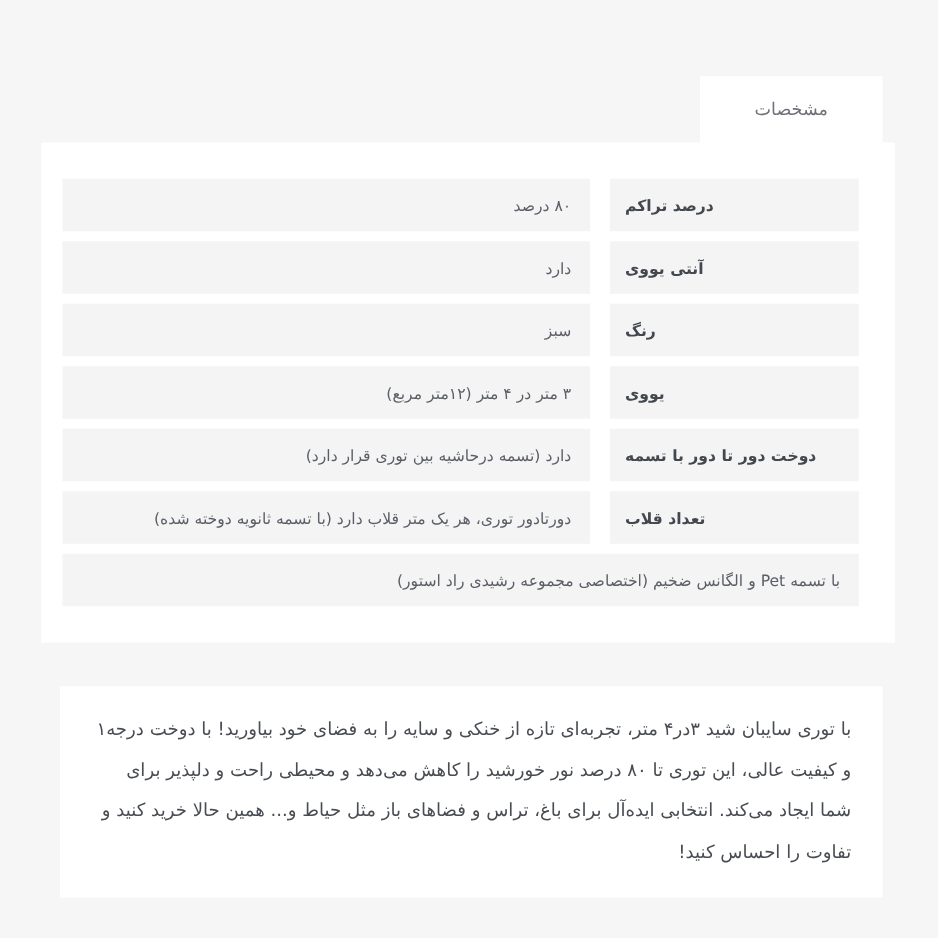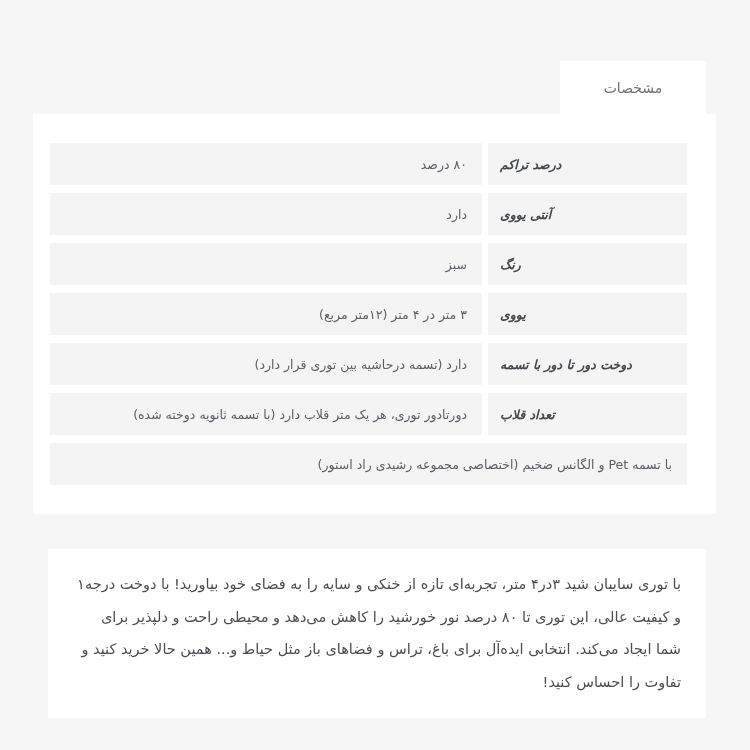--- a/index.html
+++ b/index.html
@@ -21,21 +21,21 @@
   }
   .card {
     position: absolute;
     top: 114px; right: 34px;
     width: 683px; height: 400px;
     background: #ffffff;
     padding: 29px 29px 29px 17px;
   }
   .spec-row {
     display: flex;
-    gap: 6px;
+    gap: 16px;
     height: 42px;
     margin-bottom: 8px;
     text-align: center;
   }
   .spec-row:last-child { margin-bottom: 0; }
   .spec-value {
     flex: 1;
     background: #f4f4f5;
     display: flex; align-items: center; justify-content: flex-end;
     padding: 0 15px;
@@ -47,21 +47,20 @@
   .spec-label {
     width: 199px;
     background: #f4f4f5;
     display: flex; align-items: center; justify-content: flex-start;
     padding: 0 12px;
     font-size: 12.5px;
     font-weight: bold;
     color: #43474e;
     white-space: nowrap;
     overflow: hidden;
-    font-style: italic;
   }
   .description {
     position: absolute;
     top: 549px; right: 44px;
     width: 658px; min-height: 154px;
     background: #ffffff;
     padding: 19px 25px;
     direction: rtl;
     font-size: 14.5px;
     line-height: 2.25;

